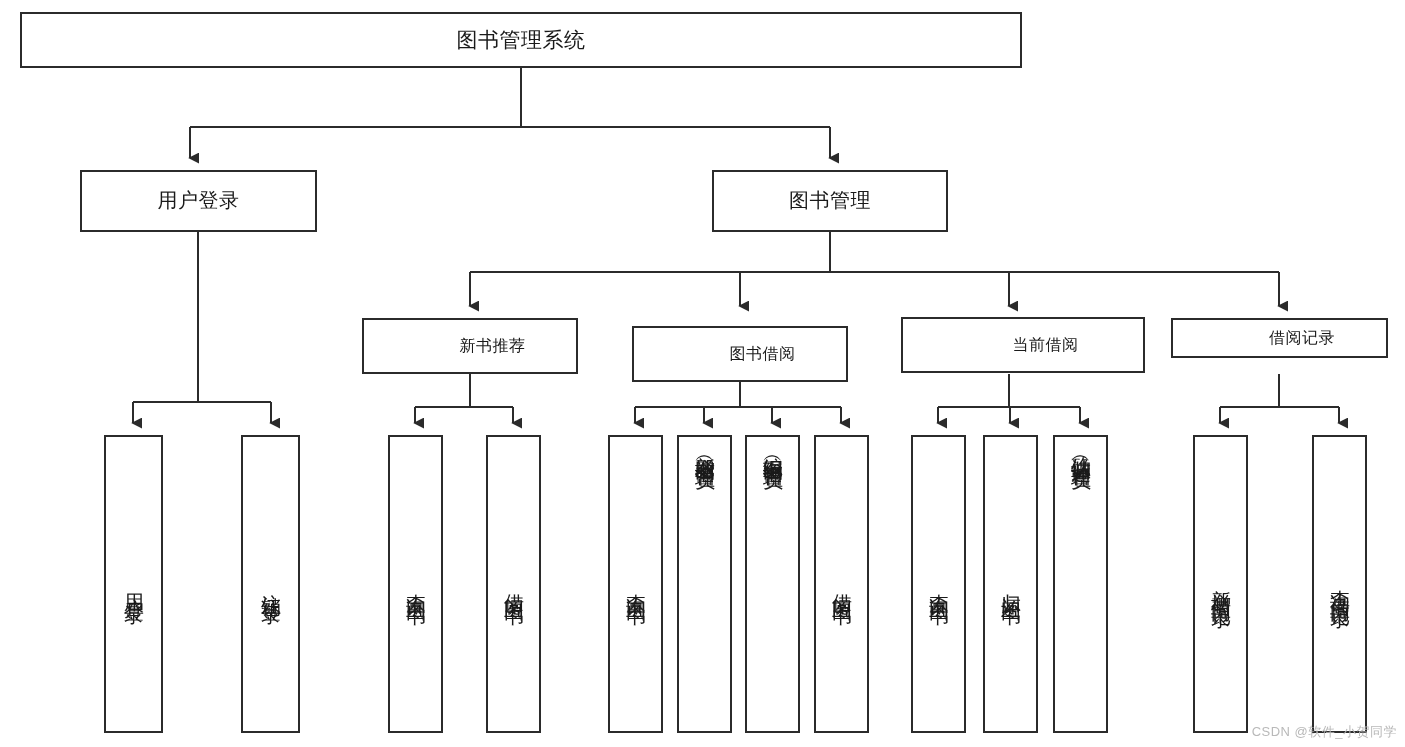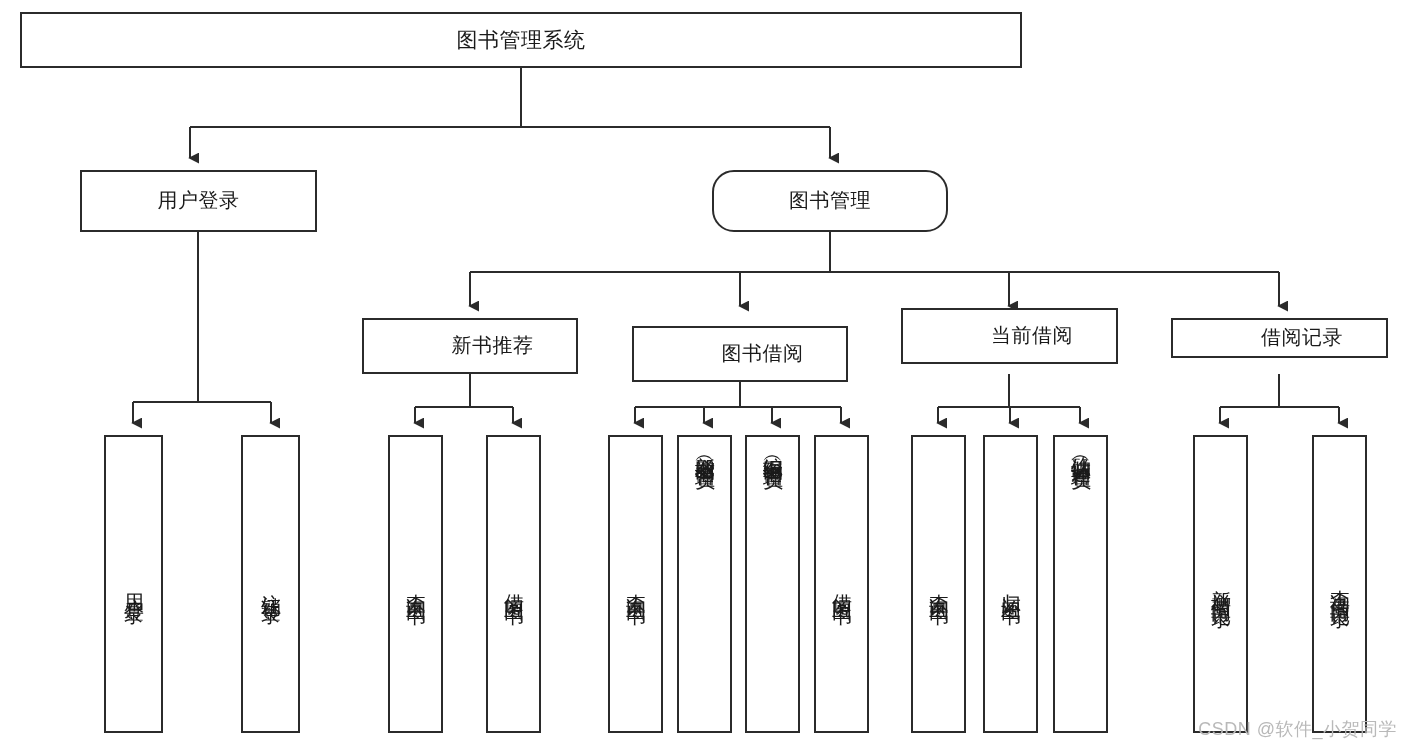--- a/index.html
+++ b/index.html
@@ -30,21 +30,21 @@
     justify-content:center;
     z-index:2;
   }
   .node.root{
     font-size:21px;
   }
   .node.level2{
     font-size:20px;
   }
   .node.level3{
-    font-size:20px;
+    font-size:16px;
     padding-left:45px;
   }
   .node.leaf{
     font-size:20px;
     align-items:flex-start;
     justify-content:center;
     padding-top:4px;
   }
   .node .label{
     line-height:1.18;
@@ -60,21 +60,21 @@
     white-space:nowrap;
     transform:translateX(1px);
   }
   .node.leaf.tall-text .label{
     letter-spacing:2px;
   }
   .watermark{
     position:absolute;
     right:8px;
     bottom:6px;
-    font-size:18px;
+    font-size:13px;
     color:#b9b9b9;
     z-index:5;
     white-space:nowrap;
     letter-spacing:0.5px;
   }
 </style>
 </head>
 <body>
 
 <div id="stage">
@@ -132,31 +132,31 @@
     </g>
   </svg>
 
   <div class="node root" style="left:20px;top:12px;width:1002px;height:56px;">
     <span class="label">图书管理系统</span>
   </div>
 
   <div class="node level2" style="left:80px;top:170px;width:237px;height:62px;">
     <span class="label">用户登录</span>
   </div>
-  <div class="node level2" style="left:712px;top:170px;width:236px;height:62px;border-radius:22px;">
+  <div class="node level2" style="left:712px;top:170px;width:236px;height:62px;">
     <span class="label">图书管理</span>
   </div>
 
   <div class="node level3" style="left:362px;top:318px;width:216px;height:56px;">
     <span class="label">新书推荐</span>
   </div>
   <div class="node level3" style="left:632px;top:326px;width:216px;height:56px;">
     <span class="label">图书借阅</span>
   </div>
-  <div class="node level3" style="left:901px;top:308px;width:217px;height:56px;">
+  <div class="node level3" style="left:901px;top:317px;width:244px;height:56px;">
     <span class="label">当前借阅</span>
   </div>
   <div class="node level3" style="left:1171px;top:318px;width:217px;height:40px;">
     <span class="label">借阅记录</span>
   </div>
 
   <div class="node leaf" style="left:104px;top:435px;width:59px;height:298px;justify-content:center;align-items:center;">
     <span class="label">用户登录</span>
   </div>
   <div class="node leaf" style="left:241px;top:435px;width:59px;height:298px;justify-content:center;align-items:center;">

